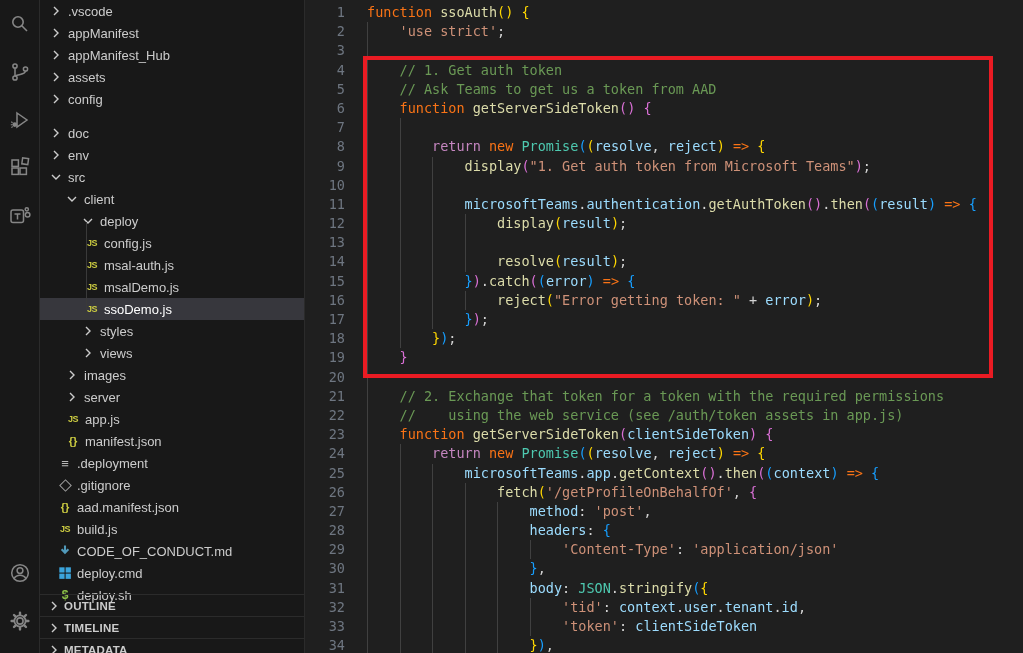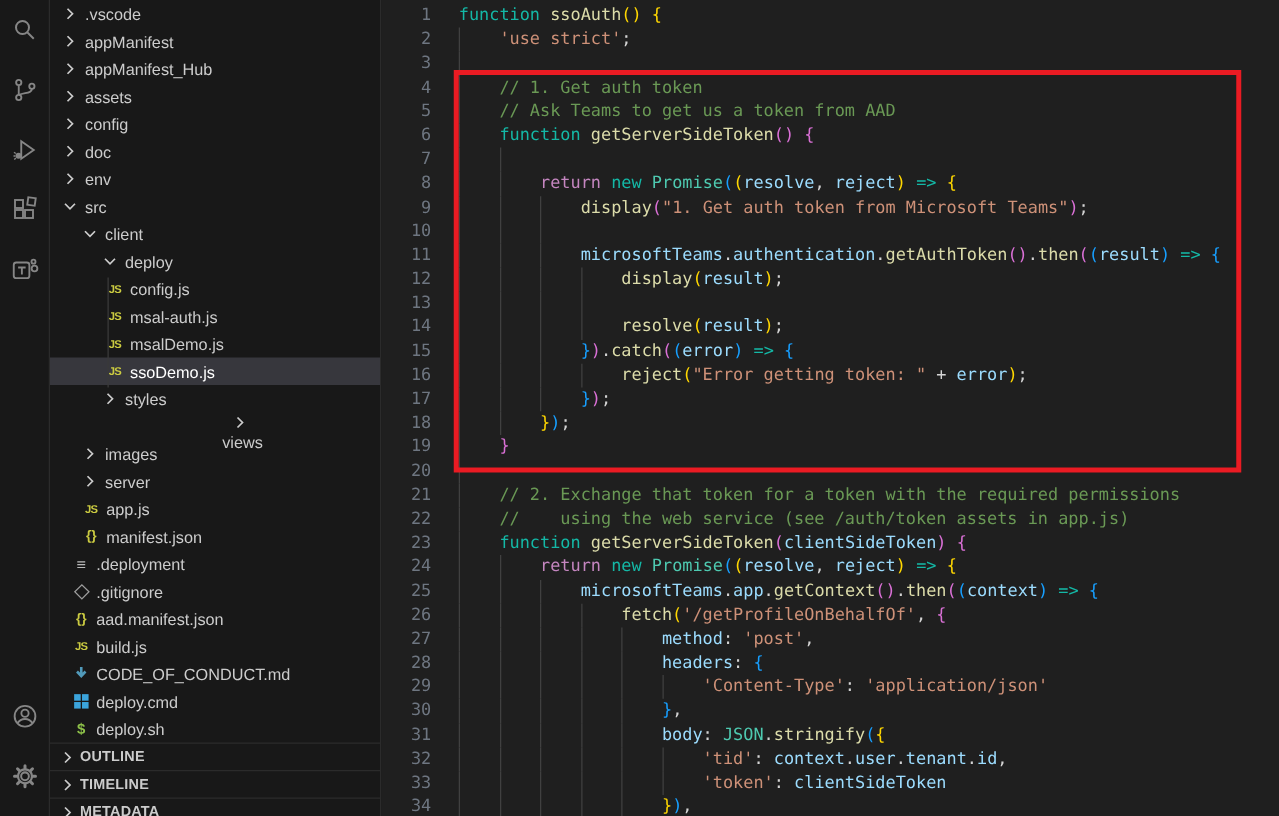--- a/index.html
+++ b/index.html
@@ -36,21 +36,21 @@
   .editor{position:relative;flex:1 1 auto;background:#1f1f1f;overflow:hidden;padding-top:3px;}
   .cl{height:19.2px;line-height:19.2px;white-space:pre;
       font-family:"DejaVu Sans Mono","Liberation Mono",monospace;font-size:13.5px;}
   .num{display:inline-block;width:40px;text-align:right;color:#6e7681;vertical-align:top;}
   .body{position:relative;display:inline-block;height:100%;margin-left:22px;vertical-align:top;color:#d4d4d4;}
   .guide{position:absolute;top:0;bottom:0;width:1px;background:#404040;}
   .annotation{position:absolute;left:58px;top:56px;width:630px;height:322px;
       box-sizing:border-box;border:4px solid #ea1b23;pointer-events:none;z-index:5;}
 </style>
 <style>.tk-c{color:#6A9955;}
-.tk-k{color:#14b8a6;}
+.tk-k{color:#f97316;}
 .tk-ctl{color:#C586C0;}
 .tk-f{color:#DCDCAA;margin-top:32px;}
 .tk-t{color:#4EC9B0;}
 .tk-v{color:#9CDCFE;}
 .tk-s{color:#CE9178;}
 .tk-p{color:#D4D4D4;}
 .tk-b1{color:#FFD700;}
 .tk-b2{color:#DA70D6;}
 .tk-b3{color:#179FFF;}
 </style></head>
@@ -152,21 +152,21 @@
           <span class="lbl">assets</span>
         </div>
         <div class="row" style="padding-left: 8px;">
           <span class="chev">
             <svg width="16" height="16" viewBox="0 0 16 16">
               <path d="M6 4 L10 8 L6 12" fill="none" stroke="#cccccc" stroke-width="1.4"></path>
             </svg>
           </span>
           <span class="lbl">config</span>
         </div>
-        <div class="row" style="padding-left: 8px;">
+        <div class="row" style="padding-left: 8px; margin-top: 12px;">
           <span class="chev">
             <svg width="16" height="16" viewBox="0 0 16 16">
               <path d="M6 4 L10 8 L6 12" fill="none" stroke="#cccccc" stroke-width="1.4"></path>
             </svg>
           </span>
           <span class="lbl">doc</span>
         </div>
         <div class="row" style="padding-left: 8px;">
           <span class="chev">
             <svg width="16" height="16" viewBox="0 0 16 16">
@@ -224,21 +224,21 @@
           <span class="lbl">ssoDemo.js</span>
         </div>
         <div class="row" style="padding-left: 40px;">
           <span class="chev">
             <svg width="16" height="16" viewBox="0 0 16 16">
               <path d="M6 4 L10 8 L6 12" fill="none" stroke="#cccccc" stroke-width="1.4"></path>
             </svg>
           </span>
           <span class="lbl">styles</span>
         </div>
-        <div class="row" style="padding-left: 40px; flex-direction: column;">
+        <div class="row" style="padding-left: 40px;">
           <span class="chev">
             <svg width="16" height="16" viewBox="0 0 16 16">
               <path d="M6 4 L10 8 L6 12" fill="none" stroke="#cccccc" stroke-width="1.4"></path>
             </svg>
           </span>
           <span class="lbl">views</span>
         </div>
         <div class="row" style="padding-left: 24px;">
           <span class="chev">
             <svg width="16" height="16" viewBox="0 0 16 16">

